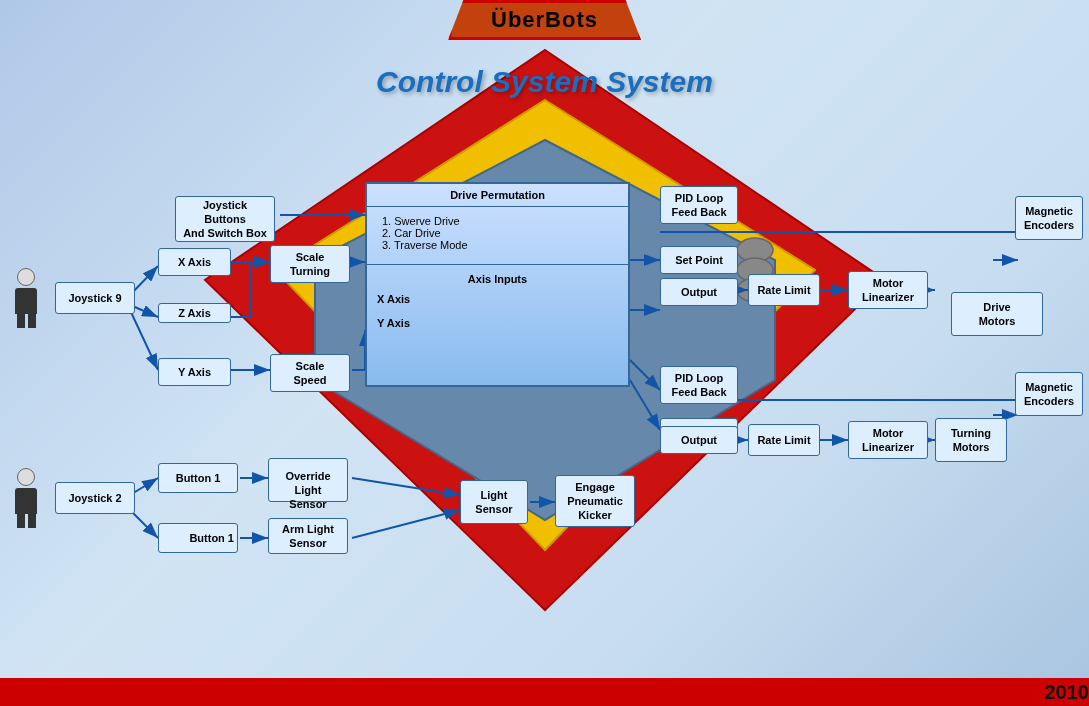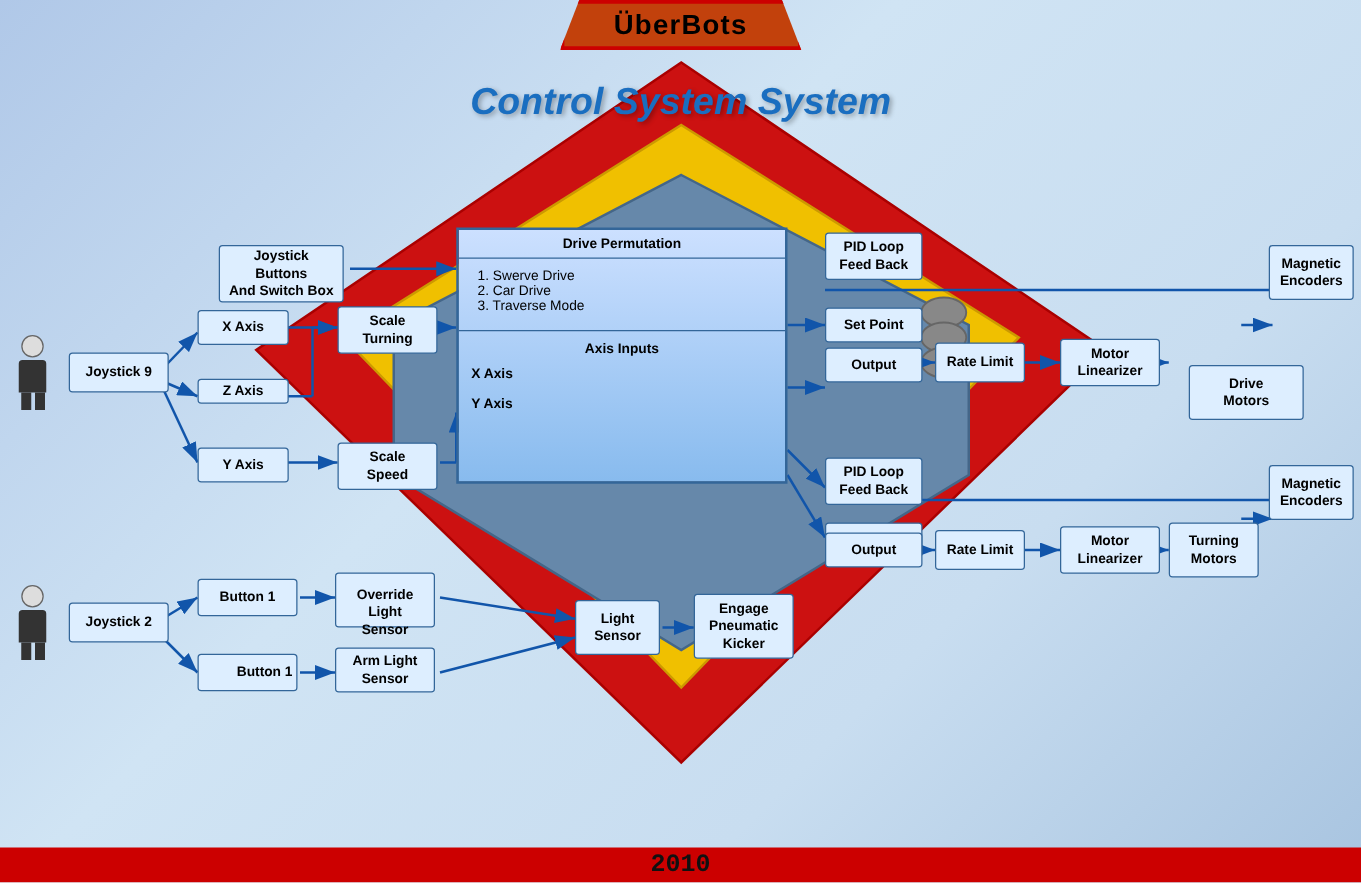--- a/index.html
+++ b/index.html
@@ -61,23 +61,22 @@
     
     .footer {
       position: absolute;
       bottom: 0;
       left: 0;
       right: 0;
       height: 28px;
       background: linear-gradient(to right, #cc0000, #cc0000);
       display: flex;
       align-items: center;
-      justify-content: center;
+      justify-content: flex-end;
       z-index: 10;
-      font-family: Liberation Mono, monospace;
     }
     .footer-text {
       font-size: 20px;
       font-weight: bold;
       color: #111;
     }
 
     
     .box {
       position: absolute;

